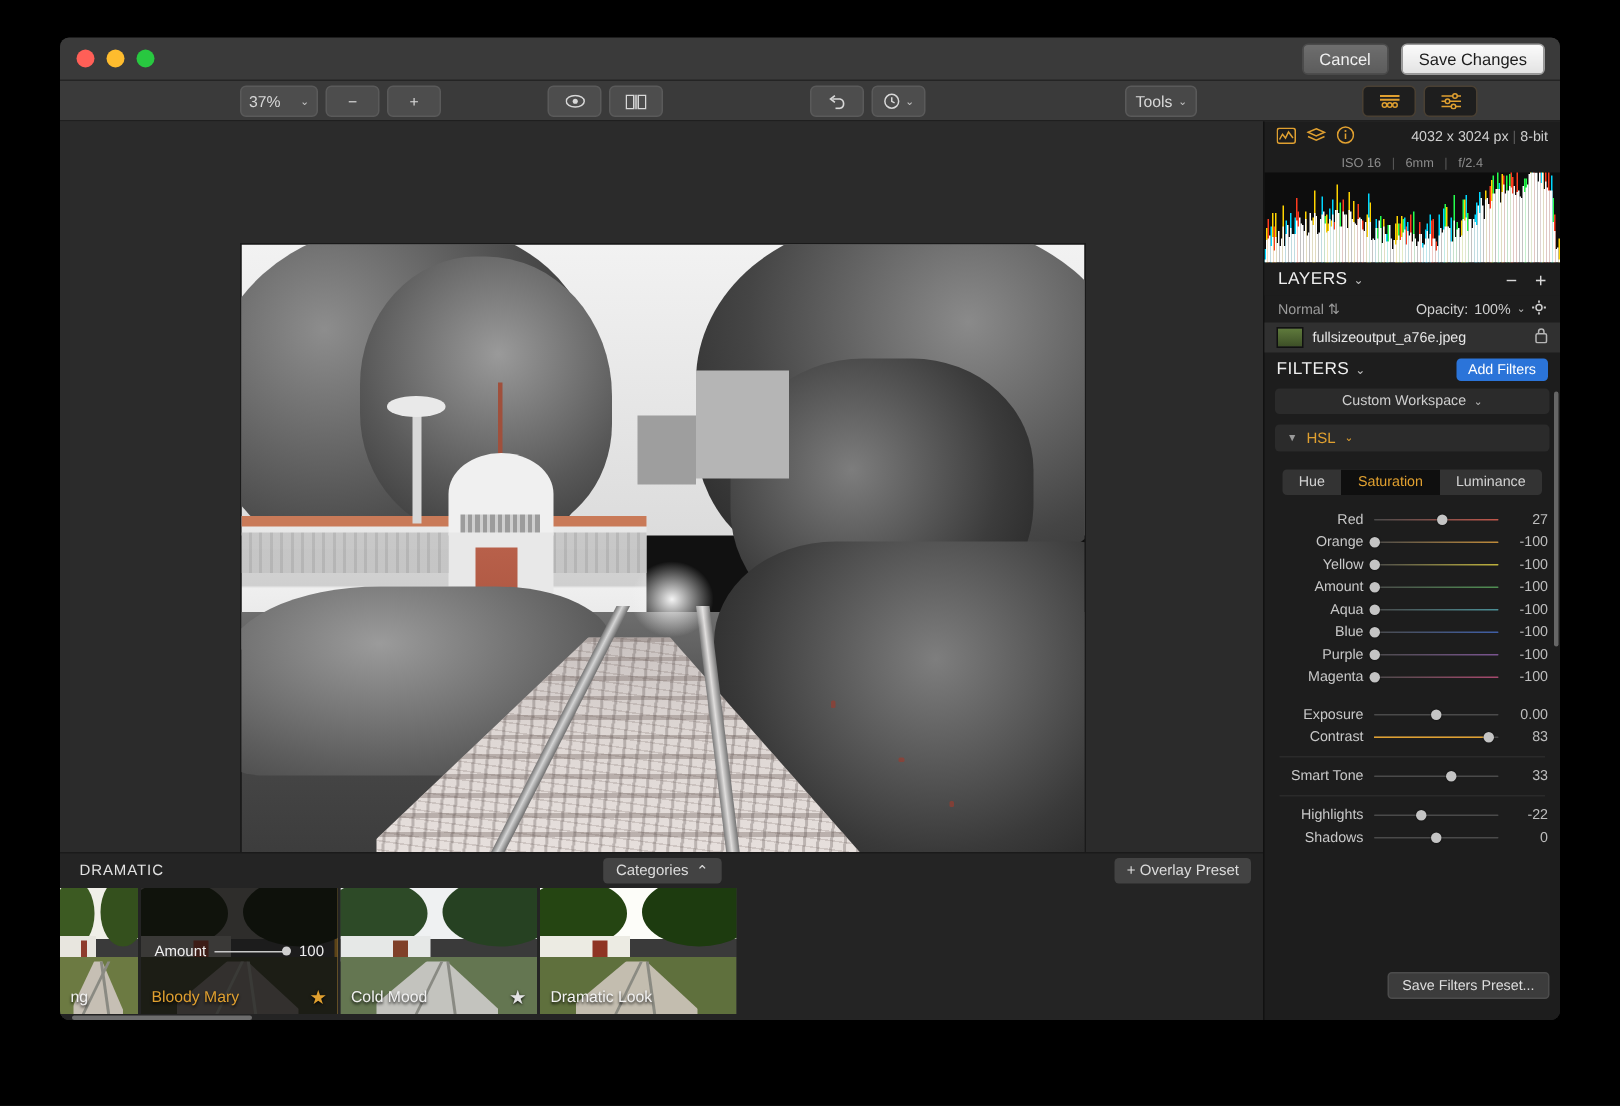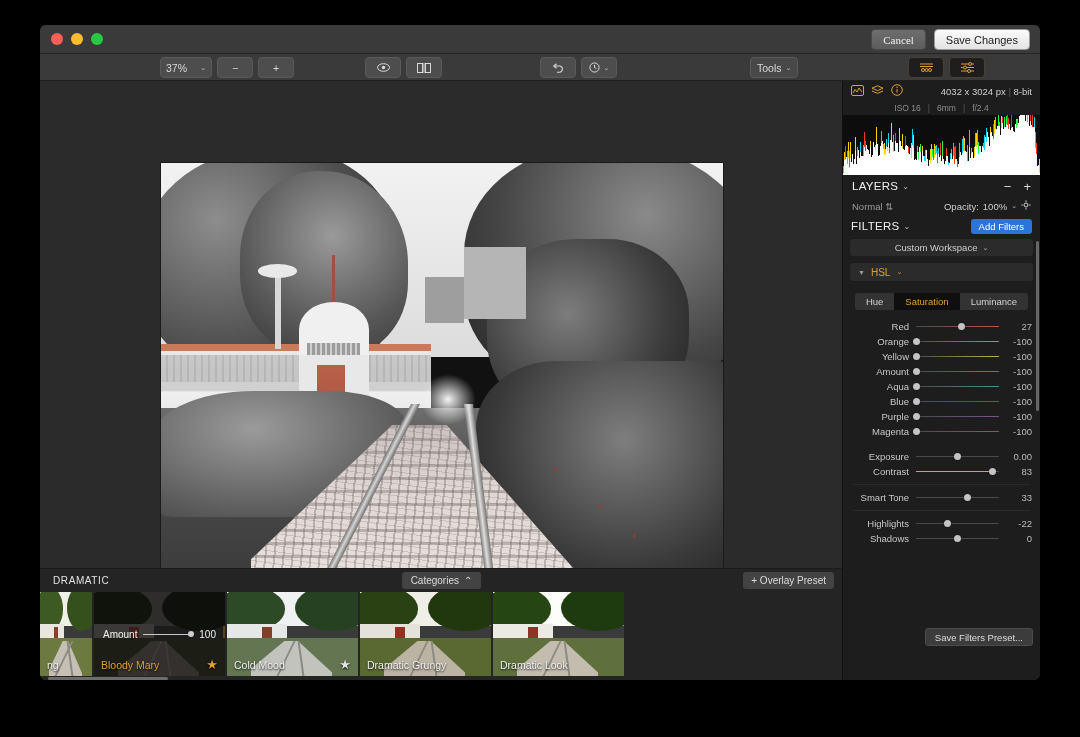--- a/index.html
+++ b/index.html
@@ -9,21 +9,21 @@
   
   .titlebar{position:relative;height:28px;background:#3a3a3a;border-bottom:1px solid #242424;}
   .lights{position:absolute;left:11px;top:8px;display:flex;gap:8px;}
   .light{width:12px;height:12px;border-radius:50%;}
   .l-red{background:#ff5f57;}.l-yel{background:#febc2e;}.l-grn{background:#28c840;}
   .wtitle{position:absolute;left:0;right:0;top:6px;text-align:center;font-size:11.5px;color:#e8e8e8;}
   .wtitle .accent{color:#e0a030;}
   .tbtns{position:absolute;right:10px;top:4px;display:flex;gap:8px;}
   .tbtn{height:19px;padding:0 11px;border-radius:4px;font-size:11px;color:#1c1c1c;display:flex;align-items:center;
         background:linear-gradient(180deg,#fbfbfb,#e3e3e3);border:1px solid #9b9b9b;}
-  .tbtn.dark{background:linear-gradient(180deg,#6e6e6e,#5c5c5c);color:#f0f0f0;border-color:#4a4a4a;font-family:Liberation Serif, serif;}
+  .tbtn.dark{background:linear-gradient(180deg,#6e6e6e,#5c5c5c);color:#f0f0f0;border-color:#4a4a4a;}
 
   
   .toolbar{position:relative;height:26px;background:#3a3a3a;border-bottom:1px solid #1f1f1f;}
   .tgrp{position:absolute;top:3px;display:flex;align-items:center;gap:5px;}
   .tool{height:19px;min-width:22px;padding:0 6px;border-radius:4px;background:#4d4d4d;border:1px solid #5a5a5a;
         color:#d8d8d8;font-size:10.5px;display:flex;align-items:center;justify-content:center;gap:4px;}
   .tool.flat{background:#484848;}
   .tool.zoom{min-width:40px;justify-content:space-between;padding:0 5px;}
   .chev{font-size:7px;opacity:.85;}
   .tool.active-amber{background:#1e1e1e;border:1px solid #4a4033;}
@@ -347,34 +347,20 @@
                 <div class="th-tr" style="background:#27421b"></div>
                 <div class="th-wall" style="background:#e6e8e7"></div>
                 <div class="th-door"></div>
                 <div class="th-gnd" style="background:#67764a"></div>
                 <div class="th-bal" style="background:#c4c3bd"></div>
                 <div class="th-rail" style="left:44%;top:58%;width:2px;height:42%;transform:skewX(-26deg);background:#8a8a82"></div>
                 <div class="th-rail" style="left:56%;top:58%;width:2px;height:42%;transform:skewX(8deg);background:#8a8a82"></div>
               </div>
               <div class="th-lbl">Cold Mood</div>
               <div class="th-star">★</div>
-            </div>
-            <div class="thumb">
-              <div class="th-img" style="filter: contrast(1.12);">
-                <div class="th-sky" style="background:#e4e3dc"></div>
-                <div class="th-tl" style="background:#33481f"></div>
-                <div class="th-tr" style="background:#2b3f1a"></div>
-                <div class="th-wall" style="background:#d9d7cf"></div>
-                <div class="th-door"></div>
-                <div class="th-gnd" style="background:#5e6b3a"></div>
-                <div class="th-bal" style="background:#b5ae9f"></div>
-                <div class="th-rail" style="left:44%;top:58%;width:2px;height:42%;transform:skewX(-26deg);background:#8a8a82"></div>
-                <div class="th-rail" style="left:56%;top:58%;width:2px;height:42%;transform:skewX(8deg);background:#8a8a82"></div>
-              </div>
-              <div class="th-lbl">Dramatic Grungy</div>
             </div>
             <div class="thumb">
               <div class="th-img" style="filter: contrast(1.1);">
                 <div class="th-sky" style="background:#f2f2ee"></div>
                 <div class="th-tl" style="background:#2d4a1c"></div>
                 <div class="th-tr" style="background:#264119"></div>
                 <div class="th-wall" style="background:#e2e1da"></div>
                 <div class="th-door"></div>
                 <div class="th-gnd" style="background:#627143"></div>
                 <div class="th-bal" style="background:#bdb7ab"></div>
@@ -744,20 +730,30 @@
                   <line x1="5" y1="0.4" x2="5" y2="1.8"></line>
                   <line x1="5" y1="8.2" x2="5" y2="9.6"></line>
                   <line x1="0.4" y1="5" x2="1.8" y2="5"></line>
                   <line x1="8.2" y1="5" x2="9.6" y2="5"></line>
                 </g>
               </svg>
           </span>
         </span>
       </div>
 
+      <div class="layer-row">
+        <span class="layer-th"></span>
+        <span class="layer-name">fullsizeoutput_a76e.jpeg</span>
+        <span class="lock">
+          <svg width="9" height="11" viewBox="0 0 9 11">
+              <rect x="1" y="4.5" width="7" height="6" rx="1" fill="none" stroke="#b6b6b6"></rect>
+              <path d="M2.7 4.5 V3.2 a1.8 1.8 0 0 1 3.6 0 V4.5" fill="none" stroke="#b6b6b6"></path>
+            </svg>
+        </span>
+      </div>
 
       <div class="filters-h">
         <span class="t">FILTERS</span>
         <span class="chev" style="color:#d8d8d8;margin-left:4px;font-size:8px;">⌄</span>
         <span class="addf">Add Filters</span>
       </div>
 
       <div class="scrollarea">
         <div class="ws">
           <span>Custom Workspace</span>

